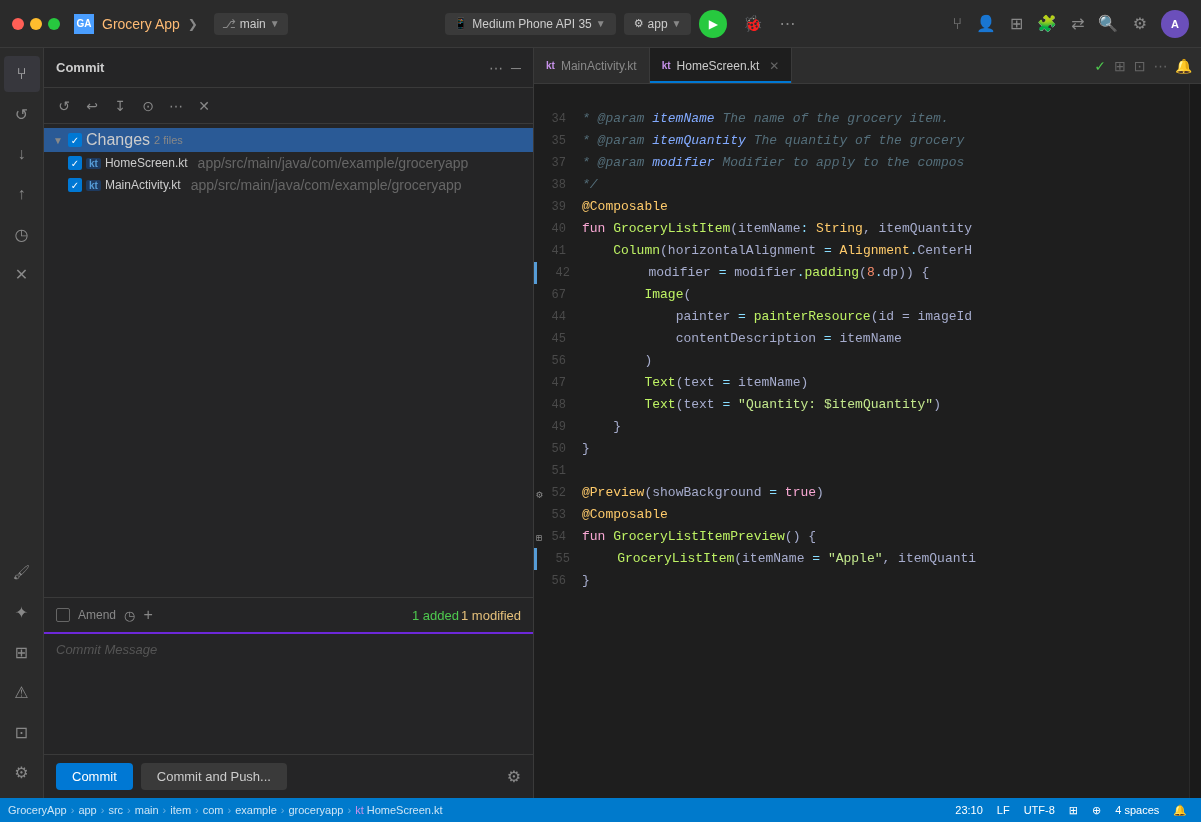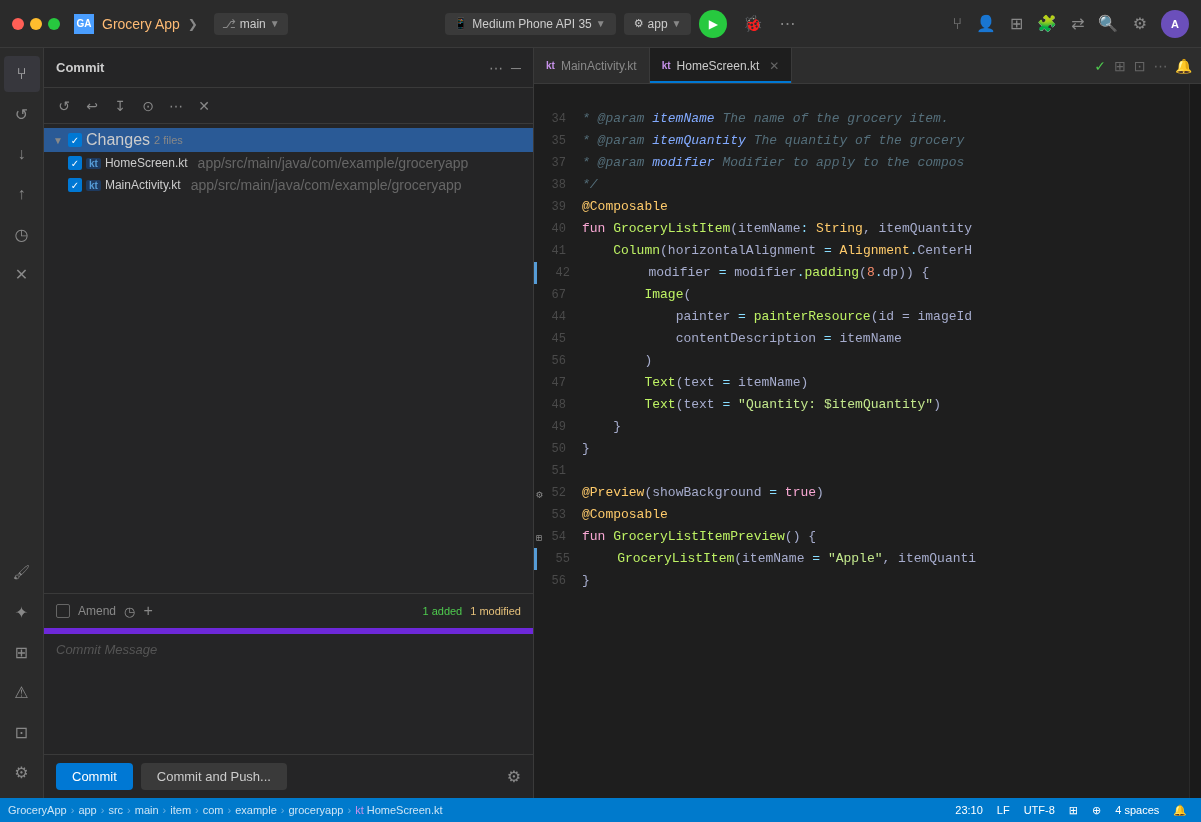--- a/index.html
+++ b/index.html
@@ -287,38 +287,38 @@
     .commit-footer {
       border-top: 1px solid #3a3a3a;
       display: flex;
       flex-direction: column;
     }
     .amend-row {
       display: flex;
       align-items: center;
       padding: 8px 12px;
       gap: 8px;
-      border-bottom: 6px solid #6d28d9;
+      border-bottom: 2px solid #6d28d9;
     }
     .amend-checkbox {
       width: 14px;
       height: 14px;
       border: 1px solid #666;
       border-radius: 2px;
       background: transparent;
     }
     .amend-label {
       font-size: 12px;
       color: #888;
     }
     .amend-stats {
       margin-left: auto;
       display: flex;
-      gap: 8px;
-      font-size: 11px;
+      gap: 2px;
+      font-size: 13px;
     }
     .stat-added { color: #4ec94e; }
     .stat-modified { color: #e5c07b; }
     .commit-message-area {
       min-height: 120px;
       padding: 8px 12px;
       font-size: 13px;
       color: #555;
       font-style: italic;
     }

